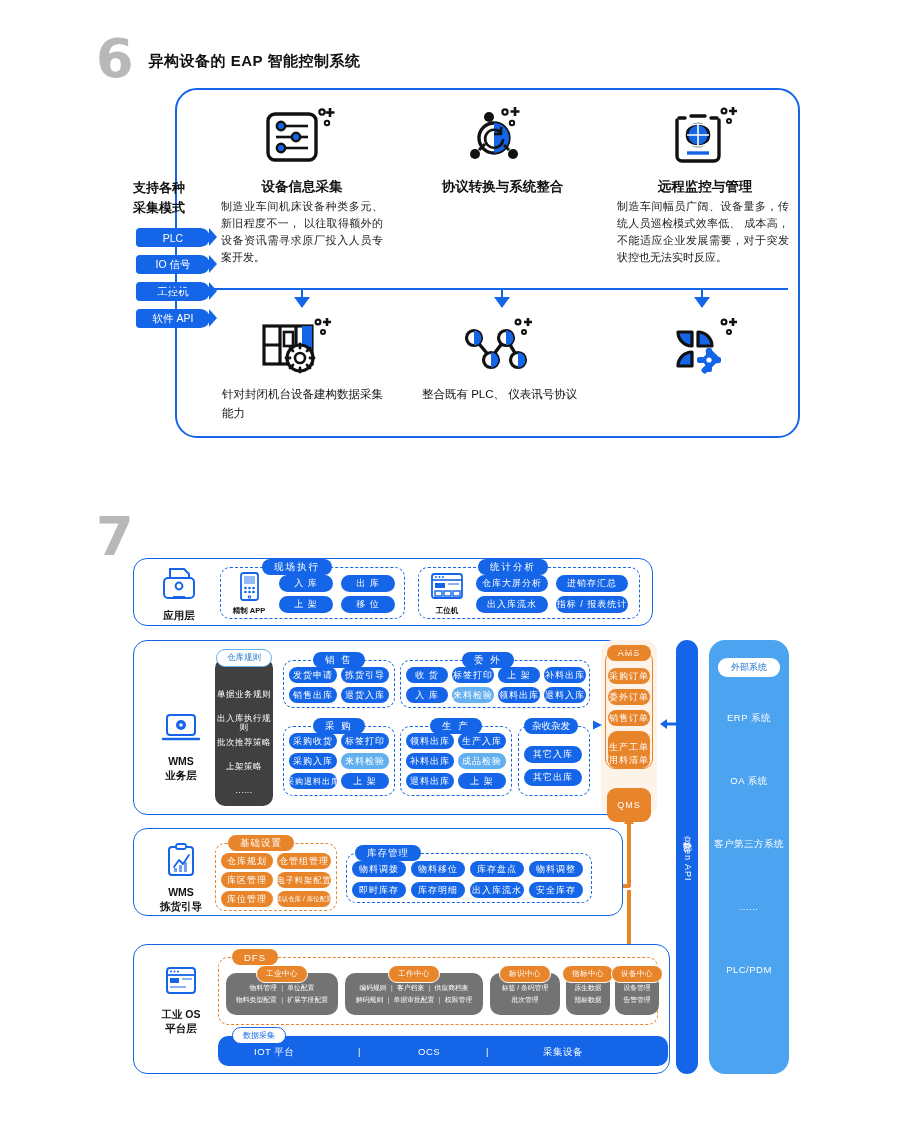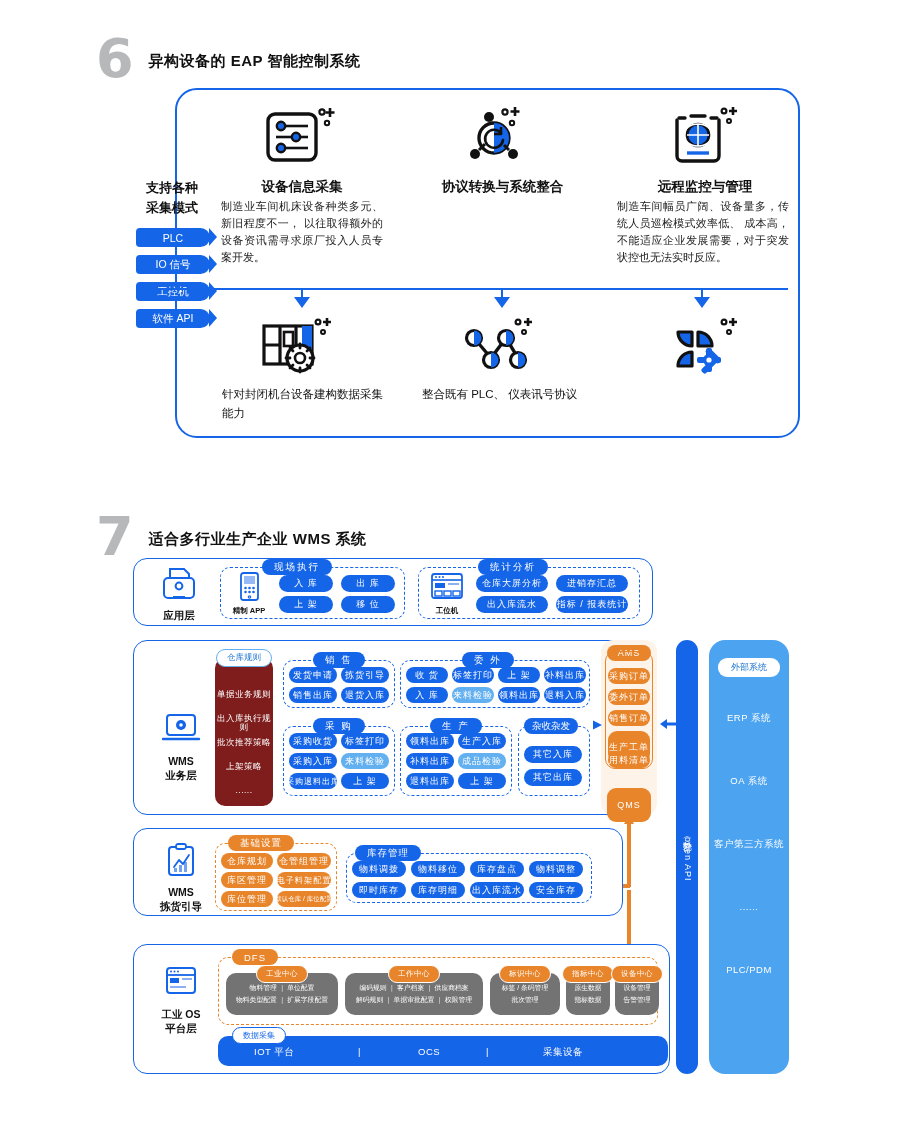--- a/index.html
+++ b/index.html
@@ -39,21 +39,21 @@
     border-left: 8px solid transparent; border-right: 8px solid transparent;
     border-top: 11px solid #1565e8; }
   .s6-vstem { position: absolute; width: 2px; background: #1565e8; }
 
   .s6-icon2 { position: absolute; width: 84px; height: 62px; }
   .s6-cap { position: absolute; font-size: 11.5px; line-height: 1.65; color: #111; }
 
   
   .s6-left-label {
     position: absolute; left: 133px; top: 178px; width: 78px;
-    font-size: 13px; font-weight: 700; text-align: center; line-height: 1.5; color: #111;
+    font-size: 13px; font-weight: 700; line-height: 1.5; color: #111;
   }
   .pill-tag {
     position: absolute; left: 136px; width: 74px; height: 19px;
     background: #1565e8; color: #fff; font-size: 10.5px;
     display: flex; align-items: center; justify-content: center;
     border-radius: 4px 10px 10px 4px;
   }
   .pill-tag::after {
     content: ""; position: absolute; right: -7px; top: 0;
     border-top: 9.5px solid transparent; border-bottom: 9.5px solid transparent;
@@ -81,21 +81,21 @@
   .chip {
     position: absolute; background: #1565e8; color: #fff; font-size: 9px;
     border-radius: 9px; display: flex; align-items: center; justify-content: center;
     letter-spacing: 1px; white-space: nowrap;
   }
   .chip.light { background: #63b0f0; }
   .chip.orange { background: #e8842a; }
   .chip.tiny { font-size: 6.5px; letter-spacing: 0; }
 
   .rule-panel {
-    position: absolute; background: #7f1d1d; border-radius: 10px;
+    position: absolute; background: #404040; border-radius: 10px;
     color: #fff; text-align: center;
   }
   .rule-panel .cap {
     position: absolute; left: 50%; transform: translateX(-50%); top: -9px;
     background: #fff; border: 1.4px solid #63b0f0; color: #2176d2;
     font-size: 8.5px; border-radius: 9px; padding: 2px 10px; white-space: nowrap;
   }
   .rule-panel .it { font-size: 8.5px; line-height: 1; letter-spacing: .5px; }
 
   .amsbox {
@@ -287,21 +287,20 @@
       <path d="M69 2 v8 M65 6 h8" stroke="#111" stroke-width="2.6"></path>
       <circle cx="65" cy="16" r="2" fill="none" stroke="#111" stroke-width="2"></circle>
     </svg>
   </div>
 
   <div class="s6-cap" style="left:222px; top:385px; width:165px;">针对封闭机台设备建构数据采集能力</div>
   <div class="s6-cap" style="left:422px; top:385px; width:160px;">整合既有 PLC、 仪表讯号协议</div>
 
   <div class="sec-head" style="left:96px; top:510px;">
     <div class="sec-num">7</div>
-    <div class="sec-title">适合多行业生产企业 WMS 系统</div>
   </div>
 
   <div class="layer-box" style="left:133px; top:558px; width:520px; height:68px;"></div>
   <div class="layer-ico" style="left:148px; top:566px; width:62px;">
     <div class="glyph">
       <svg width="44" height="38" viewBox="0 0 44 38">
         <path d="M13 3 h14 l5 5 v5 h-19 z" fill="#fff" stroke="#1565e8" stroke-width="2"></path>
         <rect x="7" y="12" width="30" height="20" rx="4" fill="#fff" stroke="#1565e8" stroke-width="2"></rect>
         <circle cx="22" cy="20" r="3.4" fill="#fff" stroke="#1565e8" stroke-width="2"></circle>
         <path d="M16 31 h12" stroke="#1565e8" stroke-width="2"></path>

